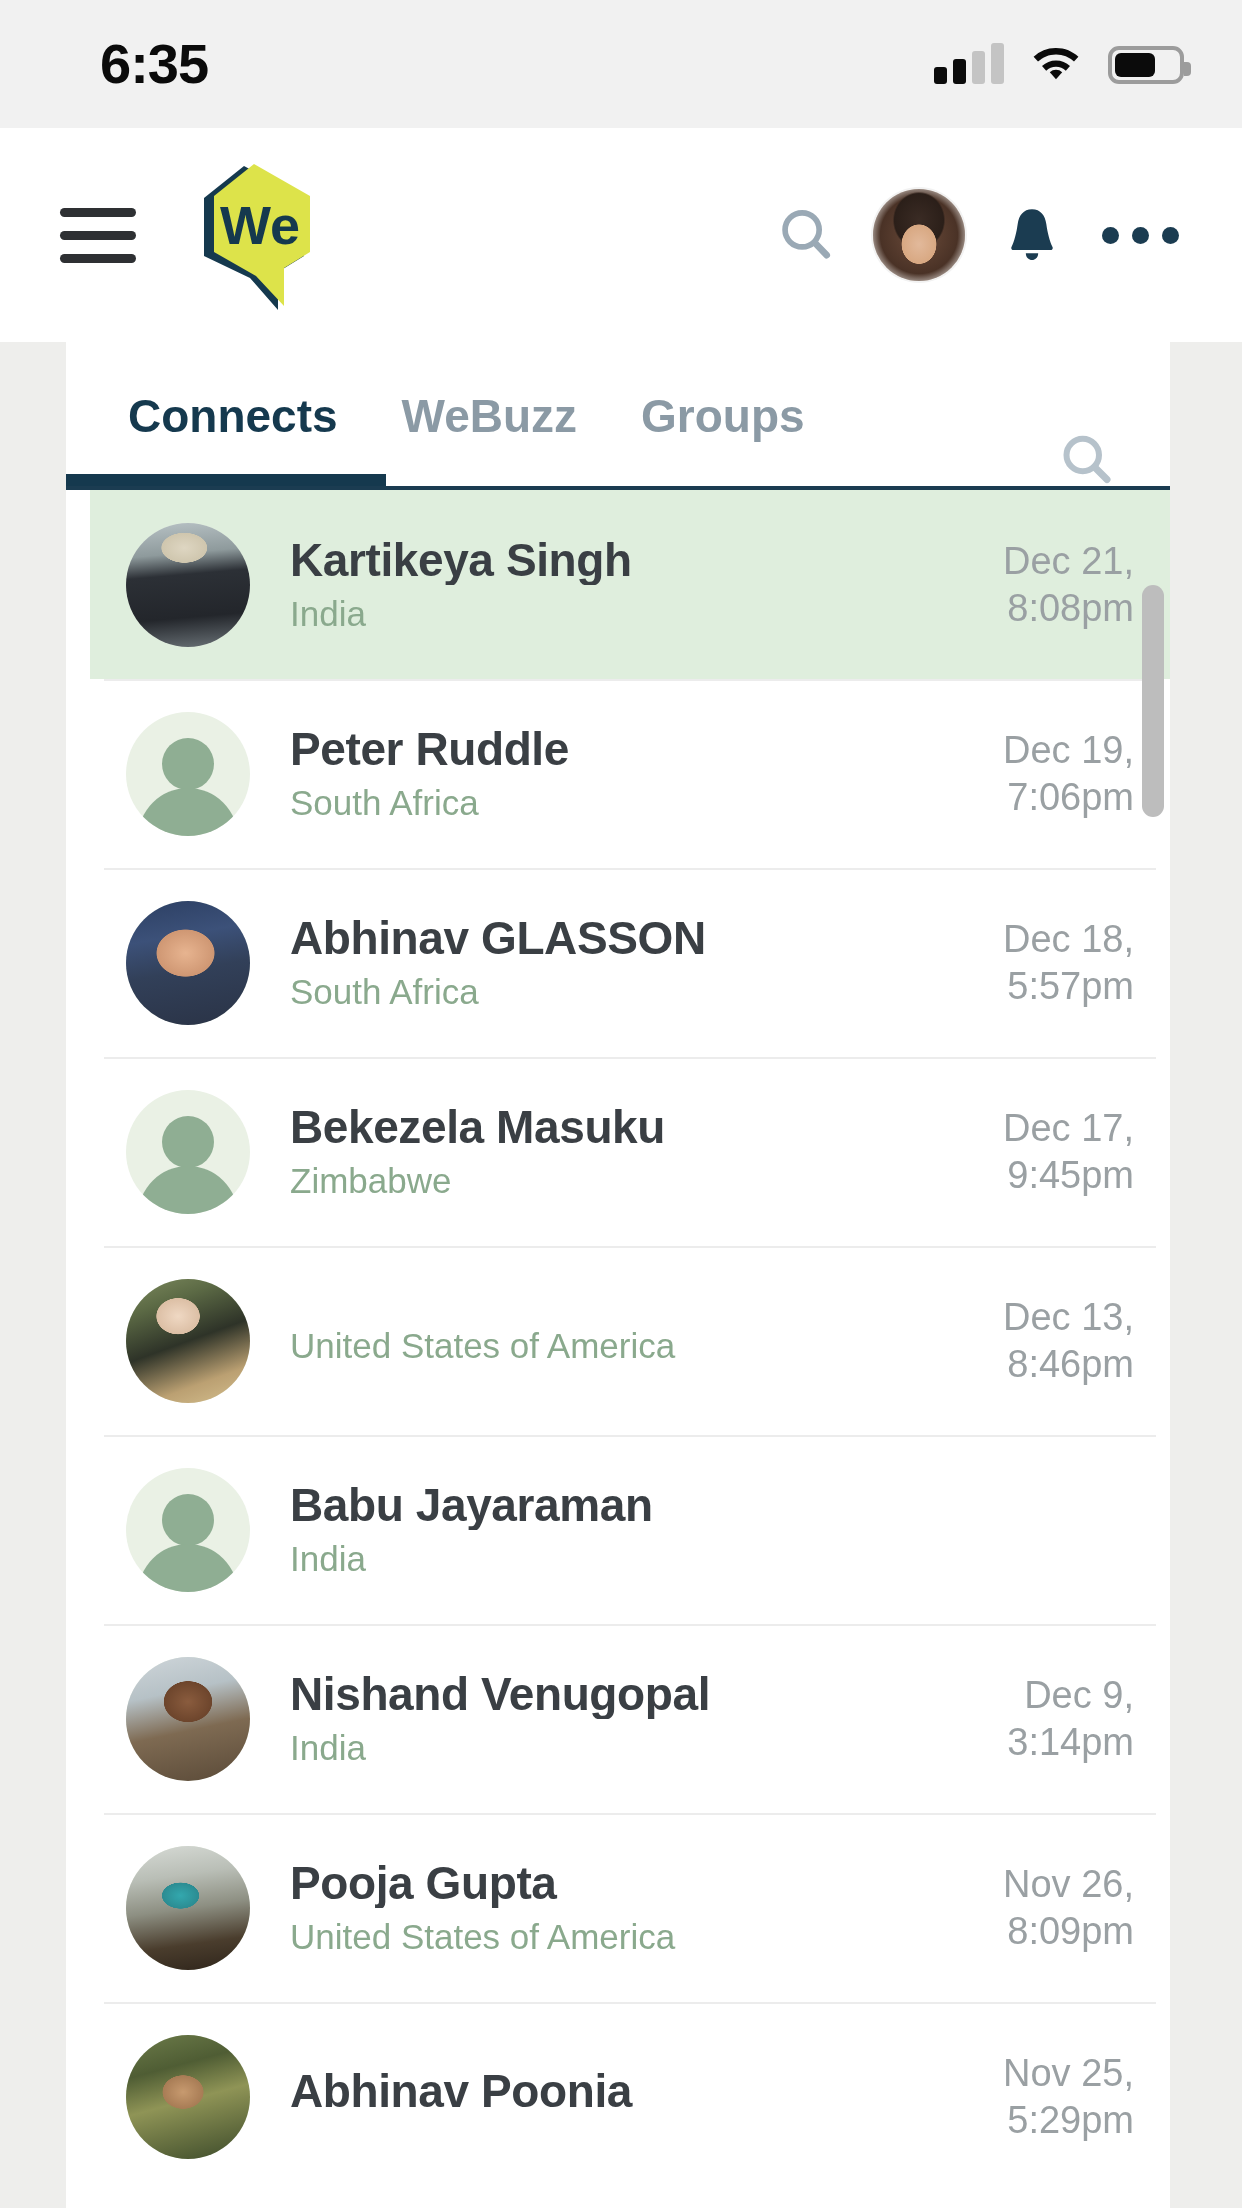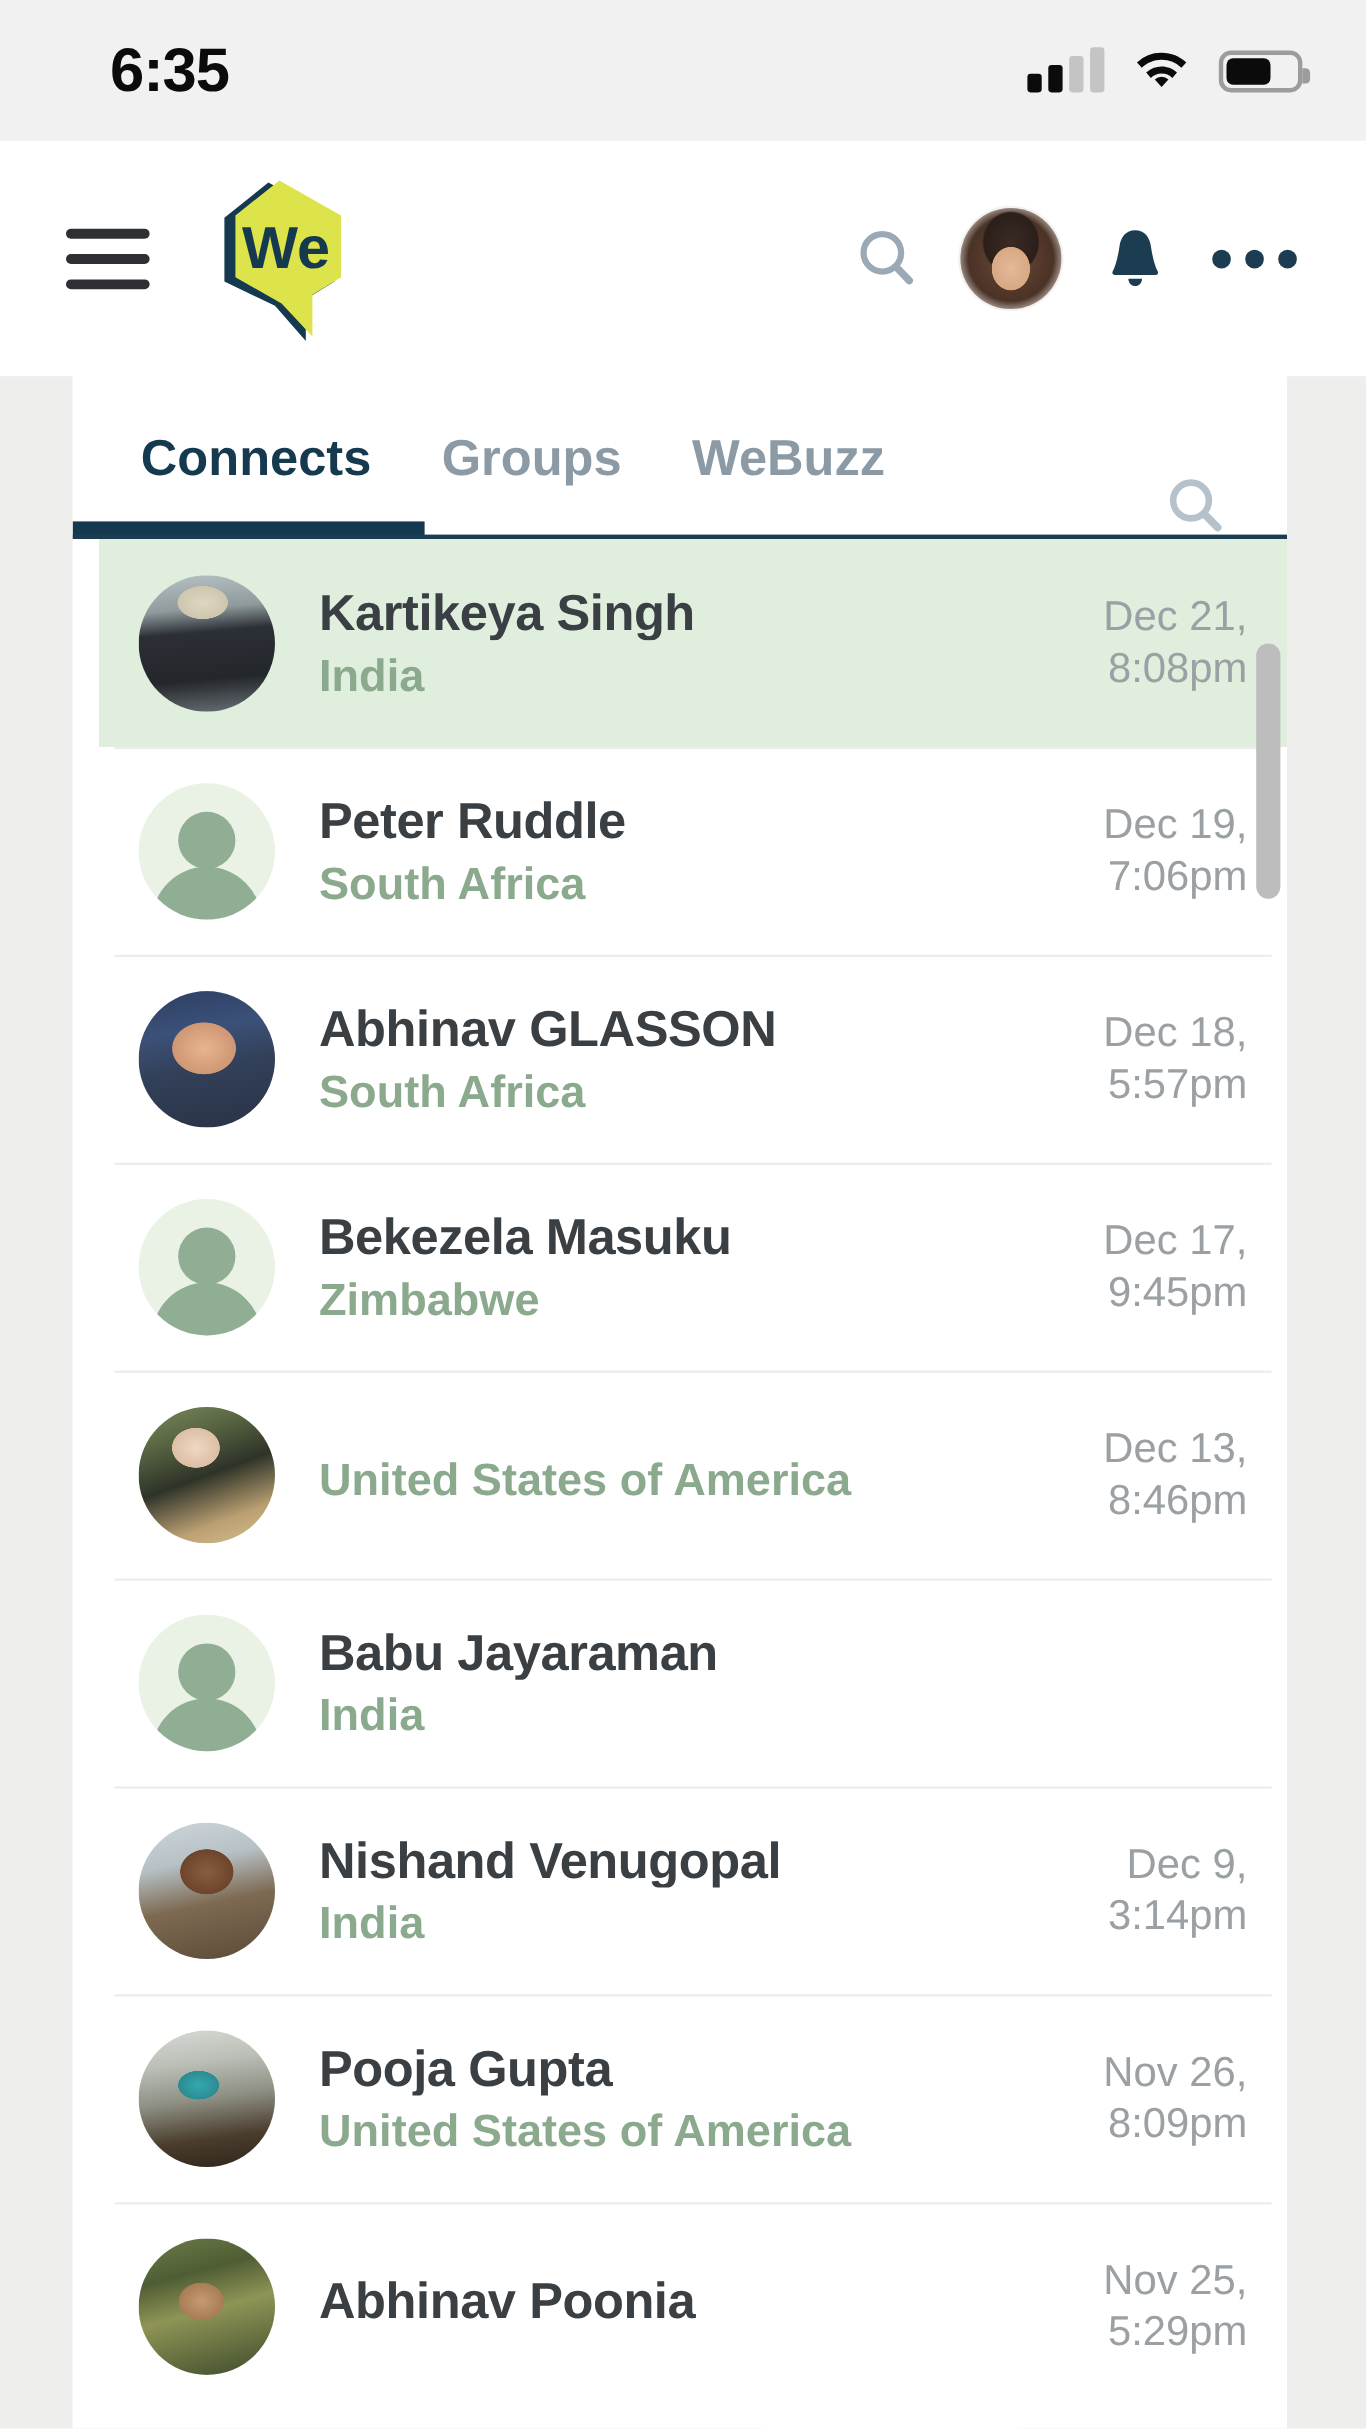--- a/index.html
+++ b/index.html
@@ -180,21 +180,21 @@
       linear-gradient(165deg, #6d7c4a 0%, #4f5d34 28%, #8f9456 52%, #3c4a2a 100%); }
 
   .rowinfo { flex:1; min-width:0; padding-left:40px; }
   .rowname {
     font-size:46px; font-weight:700; color:#3a3f44;
     line-height:1.08; letter-spacing:-0.4px;
     white-space:nowrap; overflow:hidden; text-overflow:ellipsis;
   }
   .rowloc {
     margin-top:10px;
-    font-size:41px; font-weight:700; color:#8aa98d;
+    font-size:35px; font-weight:400; color:#8aa98d;
     line-height:1.08; white-space:nowrap;
   }
   .rowtime {
     text-align:right; min-width:190px;
     font-size:38px; color:#9aa0a3; line-height:1.22; font-weight:400;
   }
 
   
   .scrollbar {
     position:absolute; right:6px; top:0; bottom:0; width:22px;
@@ -275,22 +275,22 @@
             <i></i>
           </div>
       </div>
     </div>
   </div>
 
   <div class="card">
 
     <div class="tabs">
       <div class="tab active">Connects</div>
+      <div class="tab">WeBuzz</div>
       <div class="tab">Groups</div>
-      <div class="tab">WeBuzz</div>
       <div class="tabs-spacer"></div>
       <div class="tab-search">
         <svg width="60" height="60" viewBox="0 0 24 24">
           <circle cx="10.3" cy="10" r="6.5" fill="none" stroke="#b6c2cb" stroke-width="2.4"></circle>
           <line x1="15.2" y1="15" x2="20" y2="19.8" stroke="#b6c2cb" stroke-width="2.8" stroke-linecap="round"></line>
         </svg>
       </div>
       <div class="tabs-rule"></div>
     </div>
 

